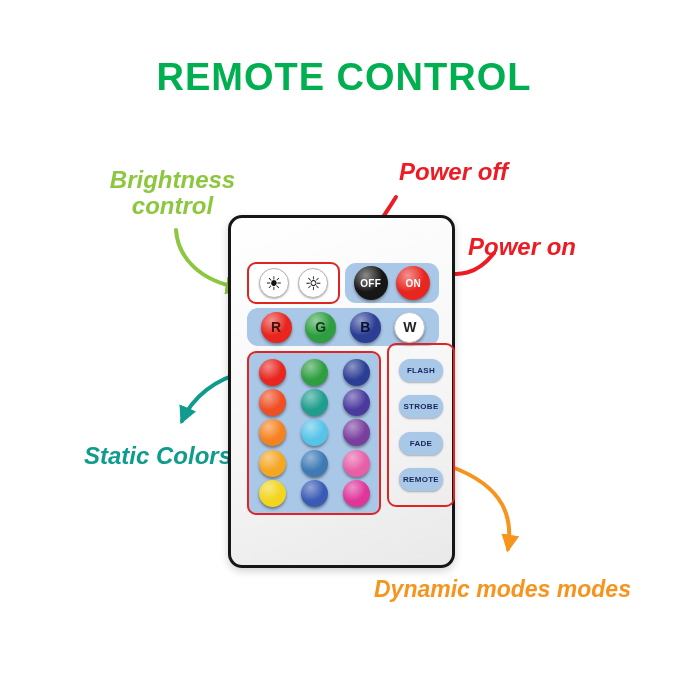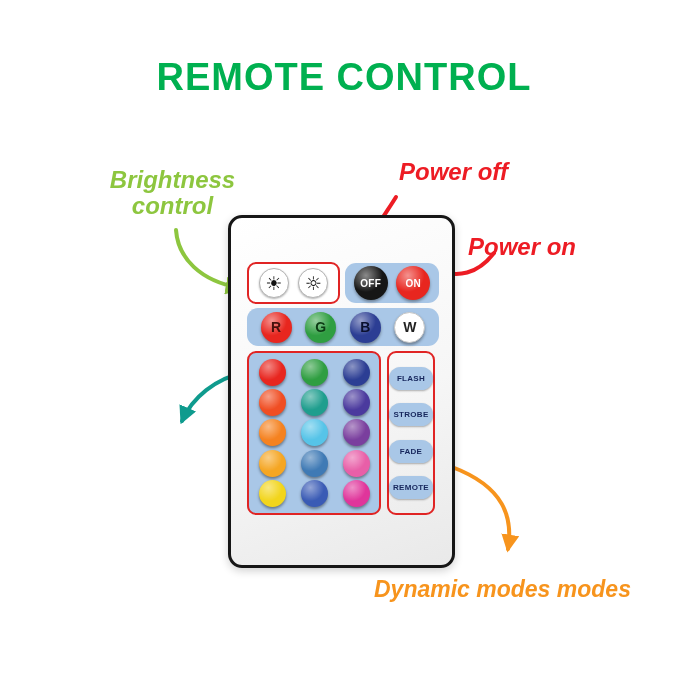--- a/index.html
+++ b/index.html
@@ -47,21 +47,21 @@
   .white-face { border:1px solid #c6c6c6; }
 
   .static-grid { position:absolute; left:16px; top:133px; width:134px; height:164px;
                  border:2px solid #e02424; border-radius:9px;
                  display:grid; grid-template-columns:repeat(3,1fr); place-items:center;
                  padding:4px 2px; }
   .color-btn { width:27px; height:27px; border-radius:50%; cursor:pointer;
                background-image:radial-gradient(circle at 35% 28%, rgba(255,255,255,0.45), rgba(255,255,255,0) 52%);
                box-shadow:0 2px 3px rgba(0,0,0,0.4); }
 
-  .mode-col { position:absolute; left:156px; top:133px; width:48px; height:164px;
+  .mode-col { position:absolute; left:156px; top:125px; width:68px; height:164px;
               border:2px solid #e02424; border-radius:9px;
               display:flex; flex-direction:column; align-items:center; justify-content:space-evenly; }
   .mode-pill { width:44px; height:23px; border-radius:12px; cursor:pointer;
                display:flex; align-items:center; justify-content:center;
                font-size:8px; font-weight:700; color:#16265c; letter-spacing:0.3px;
                box-shadow:0 1px 2px rgba(0,0,0,0.3); }
 </style>
 </head>
 <body>
 
@@ -90,20 +90,21 @@
   </svg>
 
   <h1 class="title" style="color: rgb(0, 176, 80);">REMOTE CONTROL</h1>
 
   <div class="ann brightness-label" style="color: rgb(141, 198, 63);">
     <div>Brightness</div>
     <div>control</div>
   </div>
   <div class="ann power-off-label" style="color: rgb(237, 28, 36); margin-left: 47px;">Power off</div>
   <div class="ann power-on-label" style="color: rgb(237, 28, 36); margin-top: 12px;">Power on</div>
+  <div class="ann static-label" style="color: rgb(15, 155, 142);">Static Colors</div>
   <div class="ann dynamic-label" style="color: rgb(247, 148, 29);">Dynamic modes modes</div>
 
   <div class="remote">
 
     <div class="group brightness-group" style="border-color: rgb(224, 36, 36);">
       <div class="bright-btn">☀</div>
       <div class="bright-btn">☼</div>
     </div>
 
     <div class="group power-group" style="background-color: rgb(169, 199, 231);">

